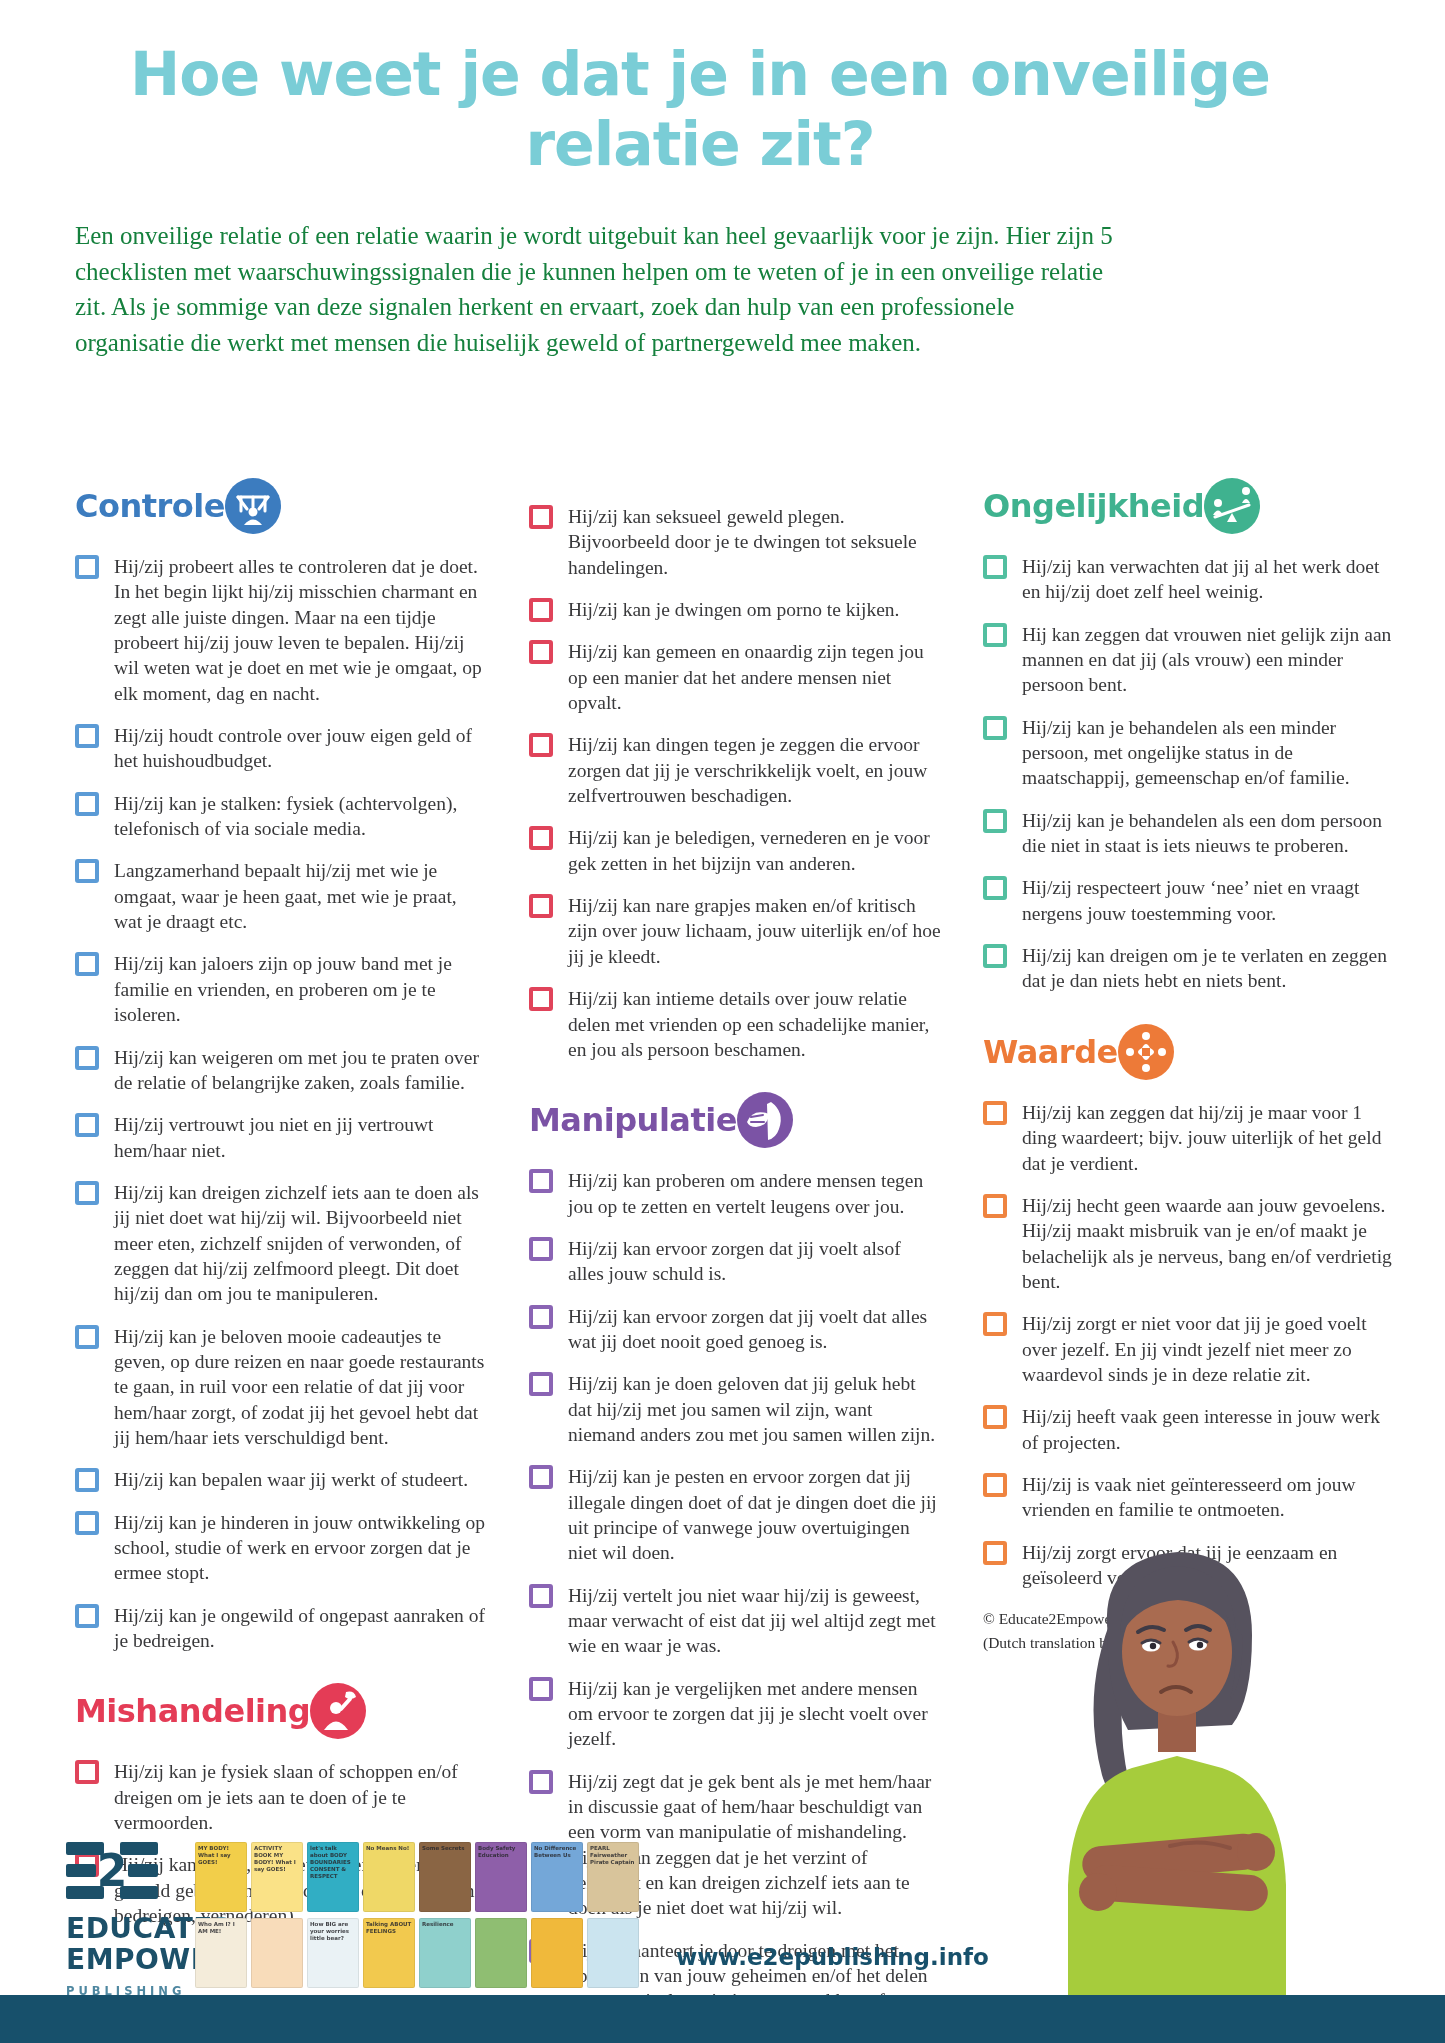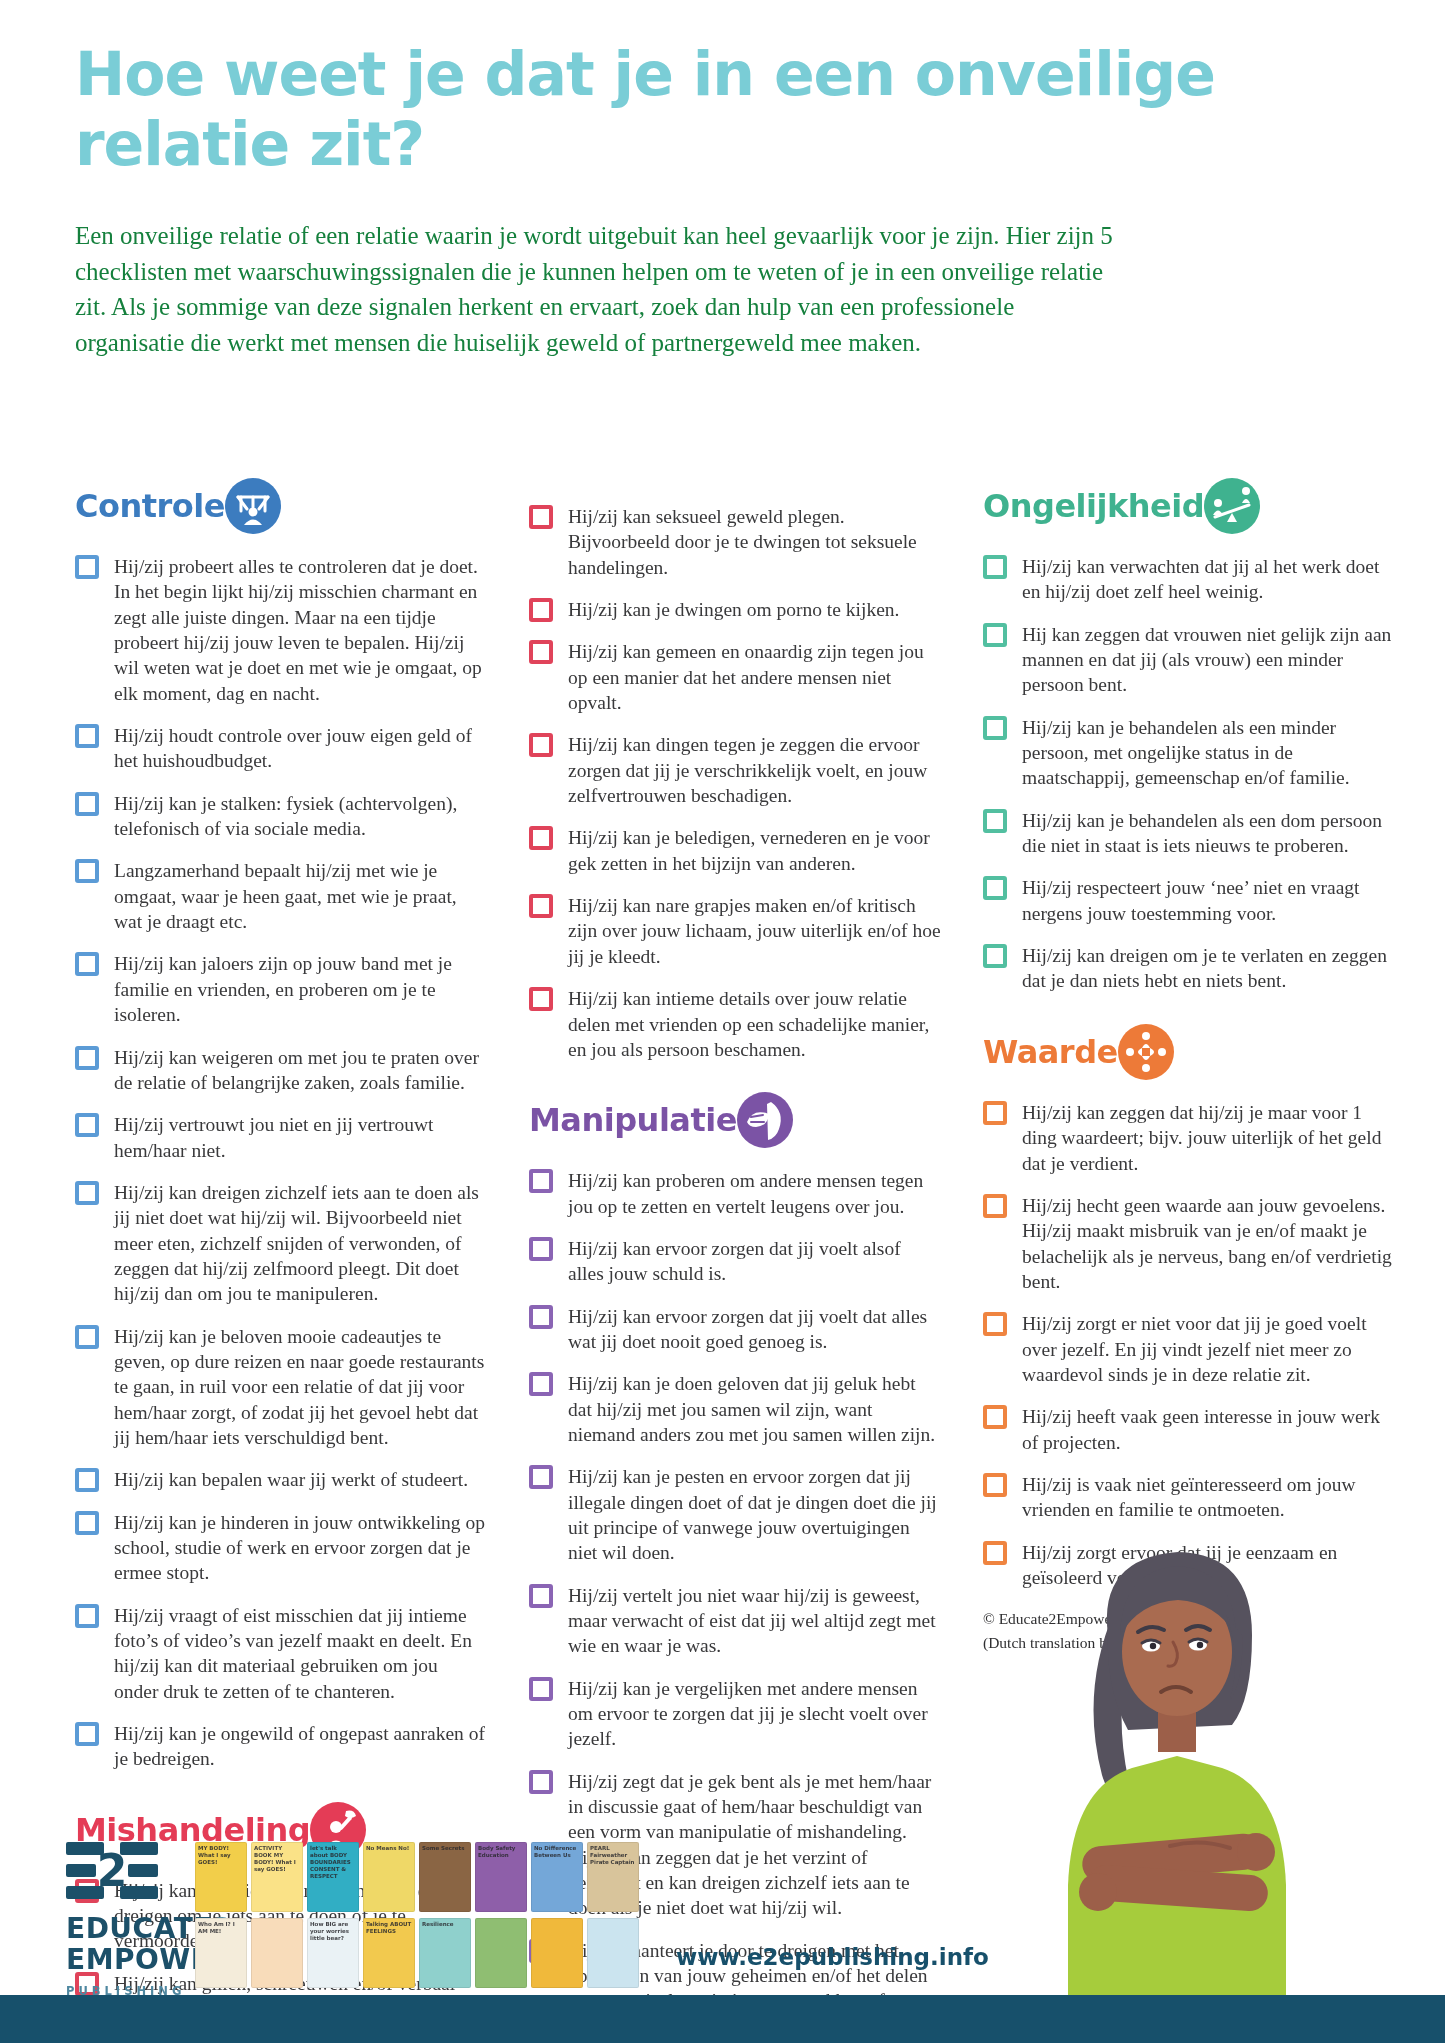--- a/index.html
+++ b/index.html
@@ -3,21 +3,21 @@
 <meta charset="utf-8">
 <style>
   html,body{margin:0;padding:0;}
   body{
     width:1445px;height:2043px;position:relative;overflow:hidden;
     background:#ffffff;font-family:"Liberation Serif",serif;color:#39393b;
   }
   .page-title{
     position:absolute;left:75px;top:40px;width:1250px;margin:0;
     font-family:"DejaVu Sans",sans-serif;font-weight:800;
-    font-size:60px;line-height:1.16;letter-spacing:-1px;color:#7acdd6;
+    font-size:60px;line-height:1.16;letter-spacing:-1px;color:#7acdd6;text-align:center;
   }
   .intro{
     position:absolute;left:75px;top:218px;width:1040px;margin:0;
     font-size:25px;line-height:1.42;color:#15803d;
   }
   .columns{
     position:absolute;left:75px;top:478px;width:1320px;
     display:flex;gap:42px;
   }
   .col{flex:1 1 0;min-width:0;}
@@ -140,24 +140,20 @@
             <span class="cb"></span>
             <p class="txt">Hij/zij kan je beloven mooie cadeautjes te geven, op dure reizen en naar goede restaurants te gaan, in ruil voor een relatie of dat jij voor hem/haar zorgt, of zodat jij het gevoel hebt dat jij hem/haar iets verschuldigd bent.</p>
           </div>
           <div class="item">
             <span class="cb"></span>
             <p class="txt">Hij/zij kan bepalen waar jij werkt of studeert.</p>
           </div>
           <div class="item">
             <span class="cb"></span>
             <p class="txt">Hij/zij kan je hinderen in jouw ontwikkeling op school, studie of werk en ervoor zorgen dat je ermee stopt.</p>
-          </div>
-          <div class="item">
-            <span class="cb"></span>
-            <p class="txt">Hij/zij vraagt of eist misschien dat jij intieme foto’s of video’s van jezelf maakt en deelt. En hij/zij kan dit materiaal gebruiken om jou onder druk te zetten of te chanteren.</p>
           </div>
           <div class="item">
             <span class="cb"></span>
             <p class="txt">Hij/zij kan je ongewild of ongepast aanraken of je bedreigen.</p>
           </div>
       </div>
 
       <div class="section-head c-mishandeling spaced">
         <h2>Mishandeling</h2>
         <span class="icon-circle">

